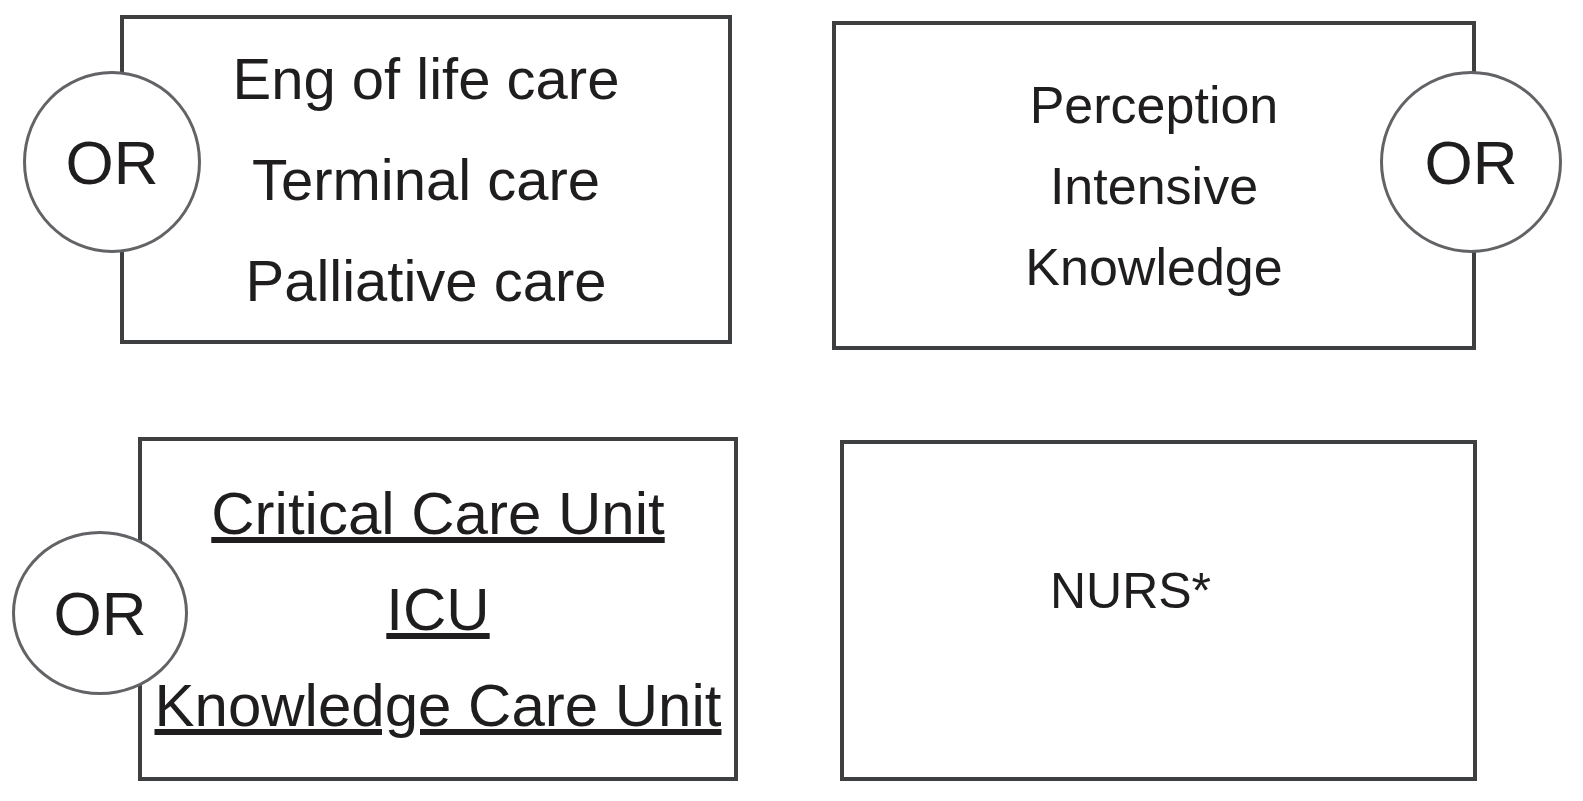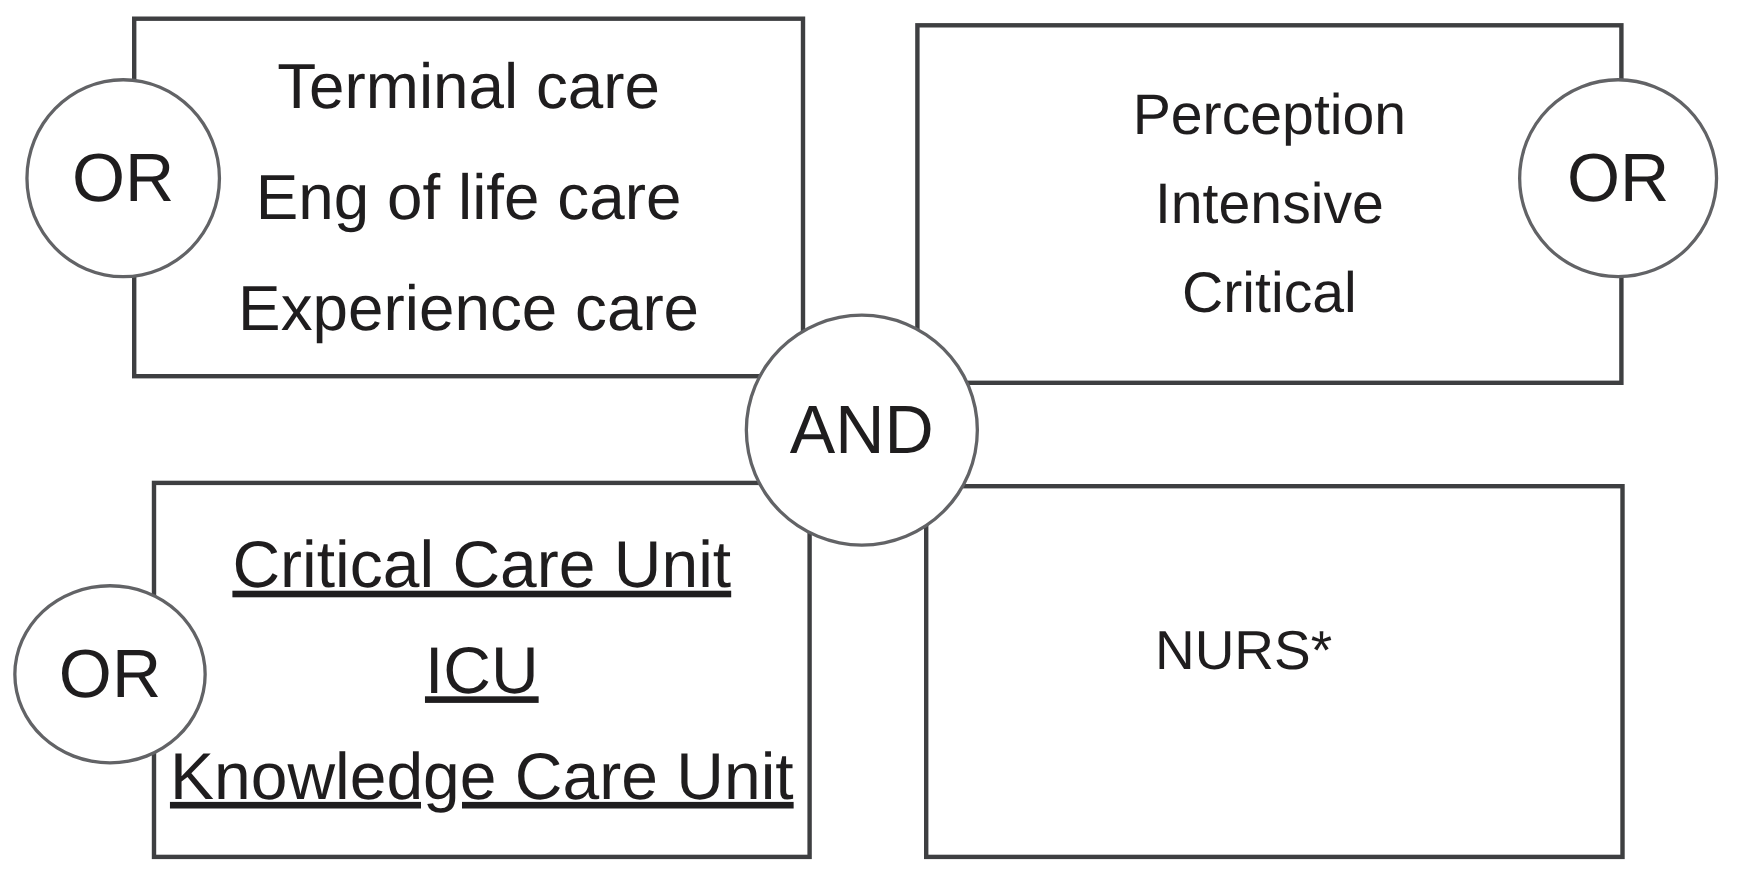--- a/index.html
+++ b/index.html
@@ -55,29 +55,29 @@
   #or-top-right{left:1380px;top:71px;width:182px;height:182px;}
   #or-bottom-left{left:12px;top:531px;width:176px;height:164px;}
   #and-center{left:677px;top:285px;width:213px;height:212px;}
 </style>
 </head>
 <body>
 
 <div class="canvas">
 
   <div class="term-box" id="box-top-left">
+    <span class="term">Eng of life care</span>
     <span class="term">Terminal care</span>
-    <span class="term">Eng of life care</span>
-    <span class="term">Experience care</span>
+    <span class="term">Palliative care</span>
   </div>
 
   <div class="term-box" id="box-top-right">
     <span class="term">Perception</span>
     <span class="term">Intensive</span>
-    <span class="term">Critical</span>
+    <span class="term">Knowledge</span>
   </div>
 
   <div class="term-box" id="box-bottom-left">
     <span class="term">Critical Care Unit</span>
     <span class="term">ICU</span>
     <span class="term">Knowledge Care Unit</span>
   </div>
 
   <div class="term-box" id="box-bottom-right">
     <span class="term">NURS*</span>
@@ -88,17 +88,14 @@
   </div>
 
   <div class="op-circle" id="or-top-right">
     <span>OR</span>
   </div>
 
   <div class="op-circle" id="or-bottom-left">
     <span>OR</span>
   </div>
 
-  <div class="op-circle" id="and-center">
-    <span>AND</span>
-  </div>
 
 </div>
 
 </body></html>

